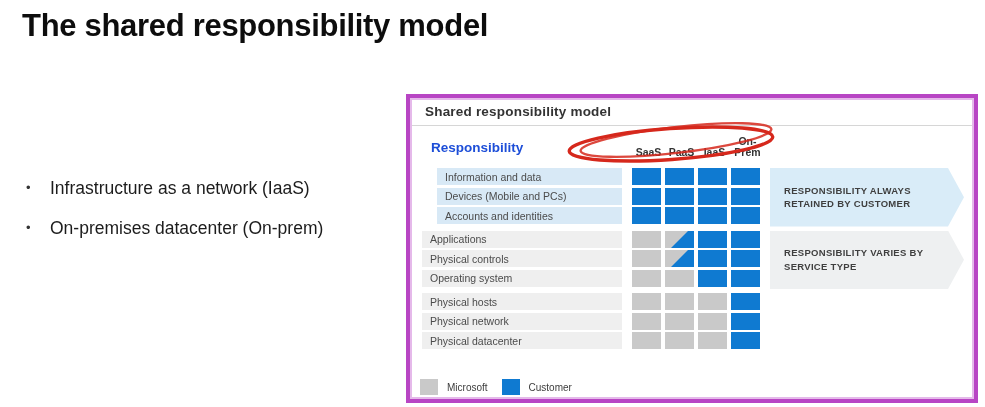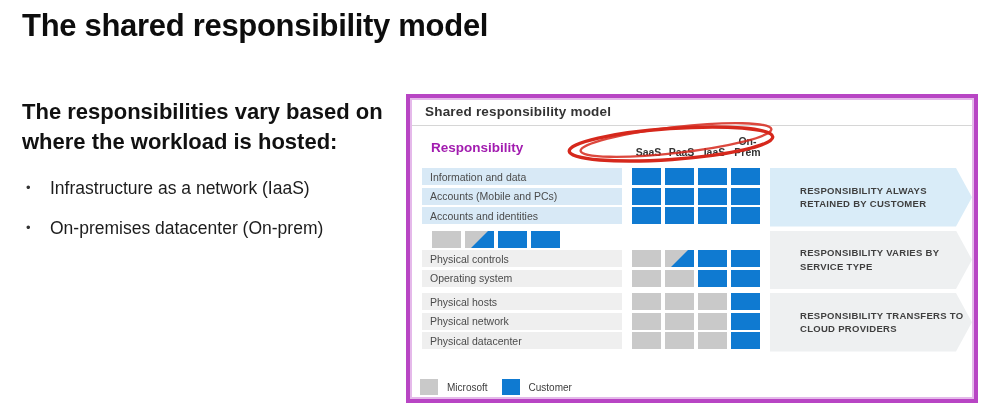--- a/index.html
+++ b/index.html
@@ -12,63 +12,62 @@
   .bullet-list{position:absolute;left:24px;top:178px;margin:0;padding:0;list-style:none;}
   .bullet-list li{position:relative;padding-left:26px;margin-bottom:19px;font-size:17.5px;color:#1c1c1c;}
   .bullet-list li::before{content:"•";position:absolute;left:2px;top:2px;font-size:13px;color:#333;}
 
   
   .panel{position:absolute;left:406px;top:94px;width:572px;height:309px;border:4px solid var(--frame,#b845c4);
          background:#fff;box-sizing:border-box;box-shadow:0 0 0 2px #e5b9ea inset;}
   .panel-inner{position:absolute;inset:2px;border-radius:30px;}
   .panel-title{position:absolute;left:13px;top:4px;font-size:13.5px;font-weight:bold;color:#333;letter-spacing:0.2px;}
   .panel-divider{position:absolute;left:0;right:0;top:25px;border-top:1px solid #d6d6d6;}
-  .resp-label{position:absolute;left:19px;top:40px;font-size:13.5px;font-weight:bold;color:#a21caf;}
+  .resp-label{position:absolute;left:19px;top:40px;font-size:13.5px;font-weight:bold;color:#1d4ed8;}
 
   .col-headers{position:absolute;left:10px;top:26px;display:flex;align-items:flex-end;height:32px;}
   .col-headers .spacer{width:210px;}
   .col-header{width:33px;text-align:center;font-size:10.5px;font-weight:bold;color:#333;line-height:1.05;}
 
   .red-circle{position:absolute;left:148px;top:20px;width:222px;height:46px;overflow:visible;pointer-events:none;}
 
   
   .table-area{position:absolute;left:10px;top:68px;right:8px;}
   .group{display:flex;margin-bottom:4px;}
   .rows{width:338px;flex:none;}
   .row{display:flex;height:17px;margin-bottom:2.5px;}
   .row-label{width:200px;box-sizing:border-box;display:flex;align-items:center;padding-left:8px;
              font-size:10.5px;color:#4b4b4b;white-space:nowrap;overflow:hidden;}
-  .group-0 .row-label{background:var(--band-blue,#d8e9f6);}
+  .group-0 .row-label{background:var(--band-blue,#d8e9f6);margin-left:15px;}
   .group-1 .row-label,.group-2 .row-label{background:var(--band-gray,#efefef);}
   .cells{display:flex;margin-left:10px;gap:4px;}
   .cell{width:29px;height:100%;}
   .cell.customer{background:var(--customer,#0f7ad1);}
   .cell.microsoft{background:var(--microsoft,#c9c9c9);}
   .cell.shared{background:linear-gradient(135deg,var(--microsoft,#c9c9c9) 49.6%,var(--customer,#0f7ad1) 50.4%);}
 
-  .annotation{flex:1;margin-left:10px;display:flex;align-items:center;padding-left:30px;box-sizing:border-box;
+  .annotation{flex:1;margin-left:10px;display:flex;align-items:center;padding-left:14px;box-sizing:border-box;
               clip-path:polygon(0 0,calc(100% - 16px) 0,100% 50%,calc(100% - 16px) 100%,0 100%);
               background:var(--ann-gray,#eef0f1);}
   .group-0 .annotation{background:var(--ann-blue,#d9ecf8);}
   .annotation span{display:block;width:172px;font-size:9.5px;font-weight:bold;color:#3f3f3f;
                    letter-spacing:0.3px;line-height:1.4;}
 
   
   .legend{position:absolute;left:8px;top:279px;display:flex;gap:14px;align-items:center;}
   .legend-item{display:flex;align-items:center;gap:9px;}
   .legend-swatch{width:18px;height:16px;}
   .legend-label{font-size:10px;color:#3d3d3d;}
 </style>
 </head>
 <body>
 
 <div class="canvas">
 
   <div class="slide-title">The shared responsibility model</div>
-  <div class="slide-subtitle">The responsibilities vary based on where the workload is hosted:</div>
   <ul class="bullet-list" id="bullet-list">
       <li>Infrastructure as a network (IaaS)</li>
       <li>On-premises datacenter (On-prem)</li>
     </ul>
 
   <div class="panel">
     <div class="panel-inner">
 
       <div class="panel-title">Shared responsibility model</div>
       <div class="panel-divider"></div>
@@ -93,21 +92,21 @@
               <div class="row">
                 <div class="row-label">Information and data</div>
                 <div class="cells">
                   <div class="cell customer"></div>
                   <div class="cell customer"></div>
                   <div class="cell customer"></div>
                   <div class="cell customer"></div>
                 </div>
               </div>
               <div class="row">
-                <div class="row-label">Accounts (Mobile and PCs)</div>
+                <div class="row-label">Devices (Mobile and PCs)</div>
                 <div class="cells">
                   <div class="cell customer"></div>
                   <div class="cell customer"></div>
                   <div class="cell customer"></div>
                   <div class="cell customer"></div>
                 </div>
               </div>
               <div class="row">
                 <div class="row-label">Accounts and identities</div>
                 <div class="cells">
@@ -118,20 +117,21 @@
                 </div>
               </div>
             </div>
             <div class="annotation">
               <span>RESPONSIBILITY ALWAYS RETAINED BY CUSTOMER</span>
             </div>
           </div>
           <div class="group group-1">
             <div class="rows">
               <div class="row">
+                <div class="row-label">Applications</div>
                 <div class="cells">
                   <div class="cell microsoft"></div>
                   <div class="cell shared"></div>
                   <div class="cell customer"></div>
                   <div class="cell customer"></div>
                 </div>
               </div>
               <div class="row">
                 <div class="row-label">Physical controls</div>
                 <div class="cells">
@@ -177,23 +177,20 @@
               </div>
               <div class="row">
                 <div class="row-label">Physical datacenter</div>
                 <div class="cells">
                   <div class="cell microsoft"></div>
                   <div class="cell microsoft"></div>
                   <div class="cell microsoft"></div>
                   <div class="cell customer"></div>
                 </div>
               </div>
-            </div>
-            <div class="annotation">
-              <span>RESPONSIBILITY TRANSFERS TO CLOUD PROVIDERS</span>
             </div>
           </div>
         </div>
 
       <div class="legend" id="legend">
           <div class="legend-item">
             <div class="legend-swatch microsoft" style="background: rgb(201, 201, 201);"></div>
             <div class="legend-label">Microsoft</div>
           </div>
           <div class="legend-item">

